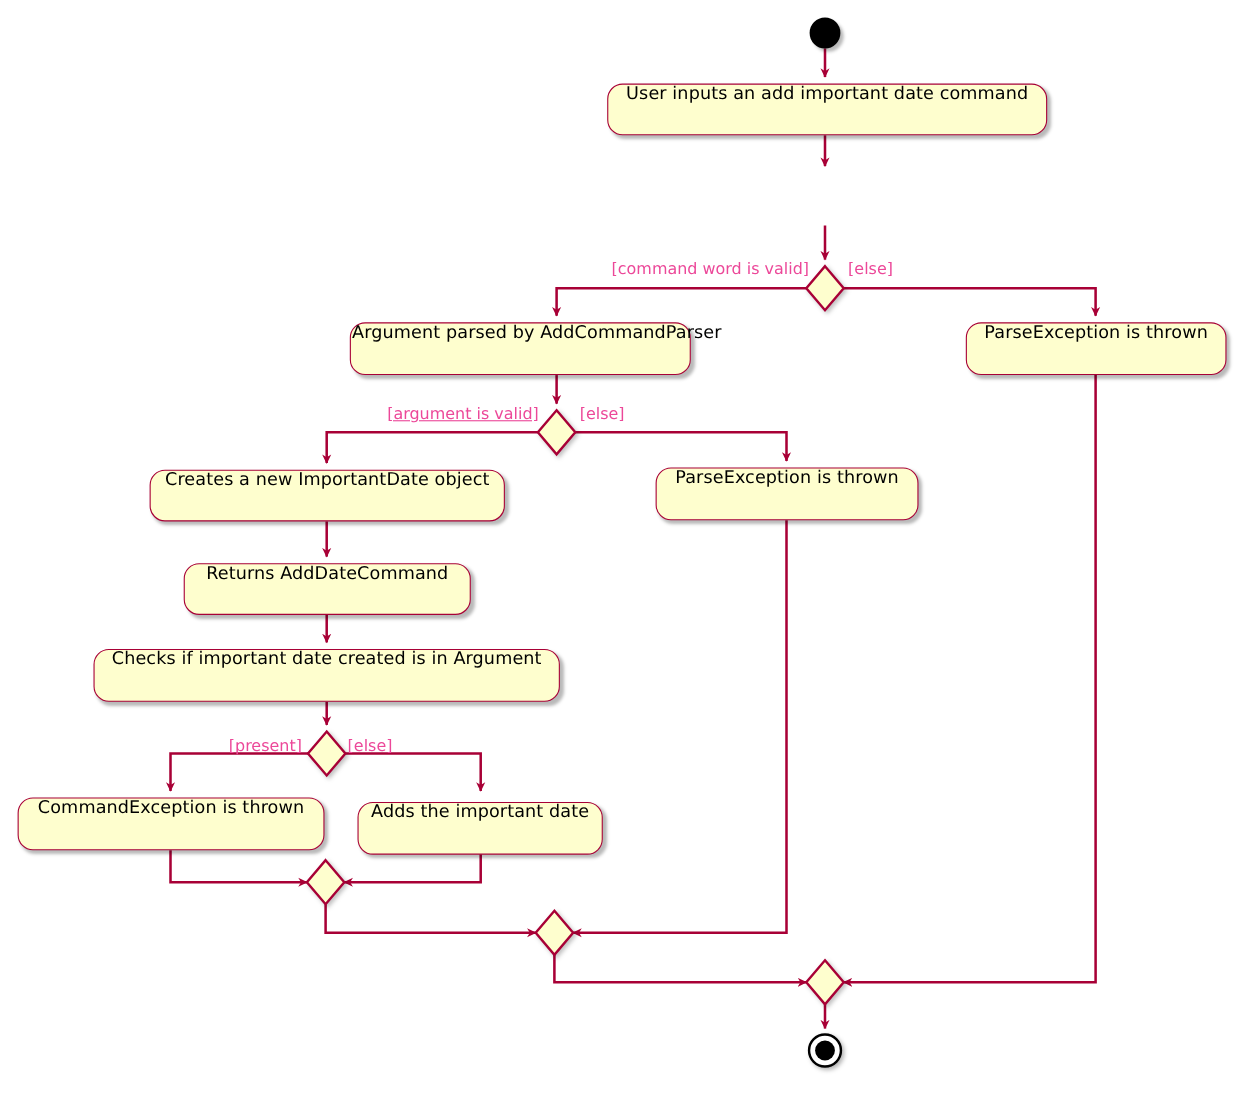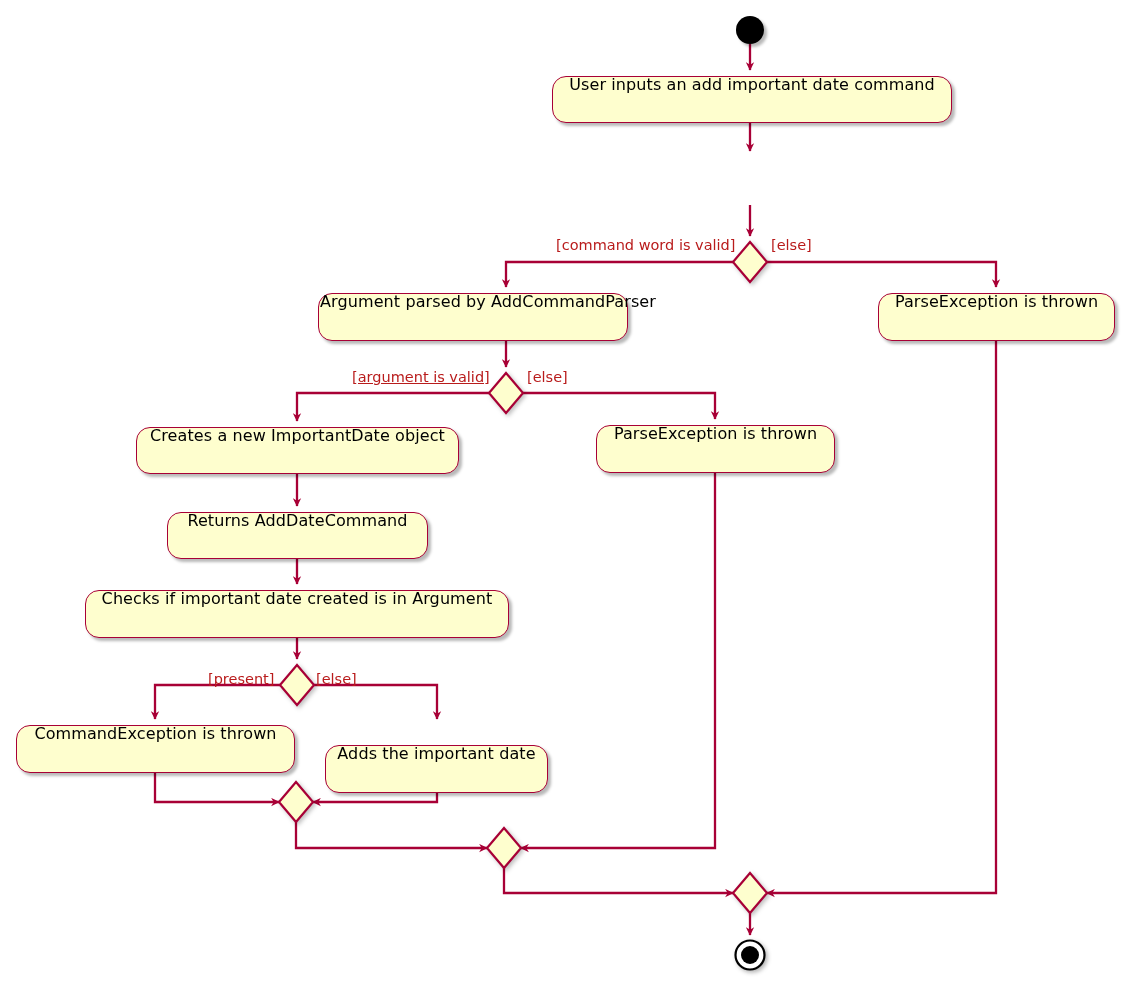--- a/index.html
+++ b/index.html
@@ -66,21 +66,21 @@
   
   .end-node {
     z-index: 3;
   }
   .end-node svg { display: block; }
   
   .guard {
     position: absolute;
     font-family: "DejaVu Sans", sans-serif;
     font-size: 14.5px;
-    color: #b91c1c;
+    color: #ec4899;
     white-space: nowrap;
     background: transparent;
     z-index: 4;
     line-height: 1;
   }
 </style>
 </head>
 <body>
 
 <div id="diagram-root">
@@ -187,21 +187,21 @@
       <path d="M 19 2 L 36 22 L 19 42 L 2 22 Z" fill="#FEFECE" stroke="#A80036" stroke-width="2.2" style="filter: drop-shadow(2.5px 2.5px 2px rgba(0,0,0,0.25));"></path>
     </svg>
   </div>
   <div class="guard" style="left:208px; top:672px;">[present]</div>
   <div class="guard" style="left:316px; top:672px;">[else]</div>
 
   <div class="node activity" style="left:16px; top:725px; width:279px; height:48px;">
     <span class="label">CommandException is thrown</span>
   </div>
 
-  <div class="node activity" style="left:325px; top:745px; width:223px; height:48px;">
+  <div class="node activity" style="left:325px; top:729px; width:223px; height:48px;">
     <span class="label">Adds the important date</span>
   </div>
 
   <div class="node diamond" style="left:277px; top:780px; width:38px; height:44px;">
     <svg width="38" height="44" viewBox="0 0 38 44">
       <path d="M 19 2 L 36 22 L 19 42 L 2 22 Z" fill="#FEFECE" stroke="#A80036" stroke-width="2.2" style="filter: drop-shadow(2.5px 2.5px 2px rgba(0,0,0,0.25));"></path>
     </svg>
   </div>
 
   <div class="node diamond" style="left:485px; top:826px; width:38px; height:44px;">

